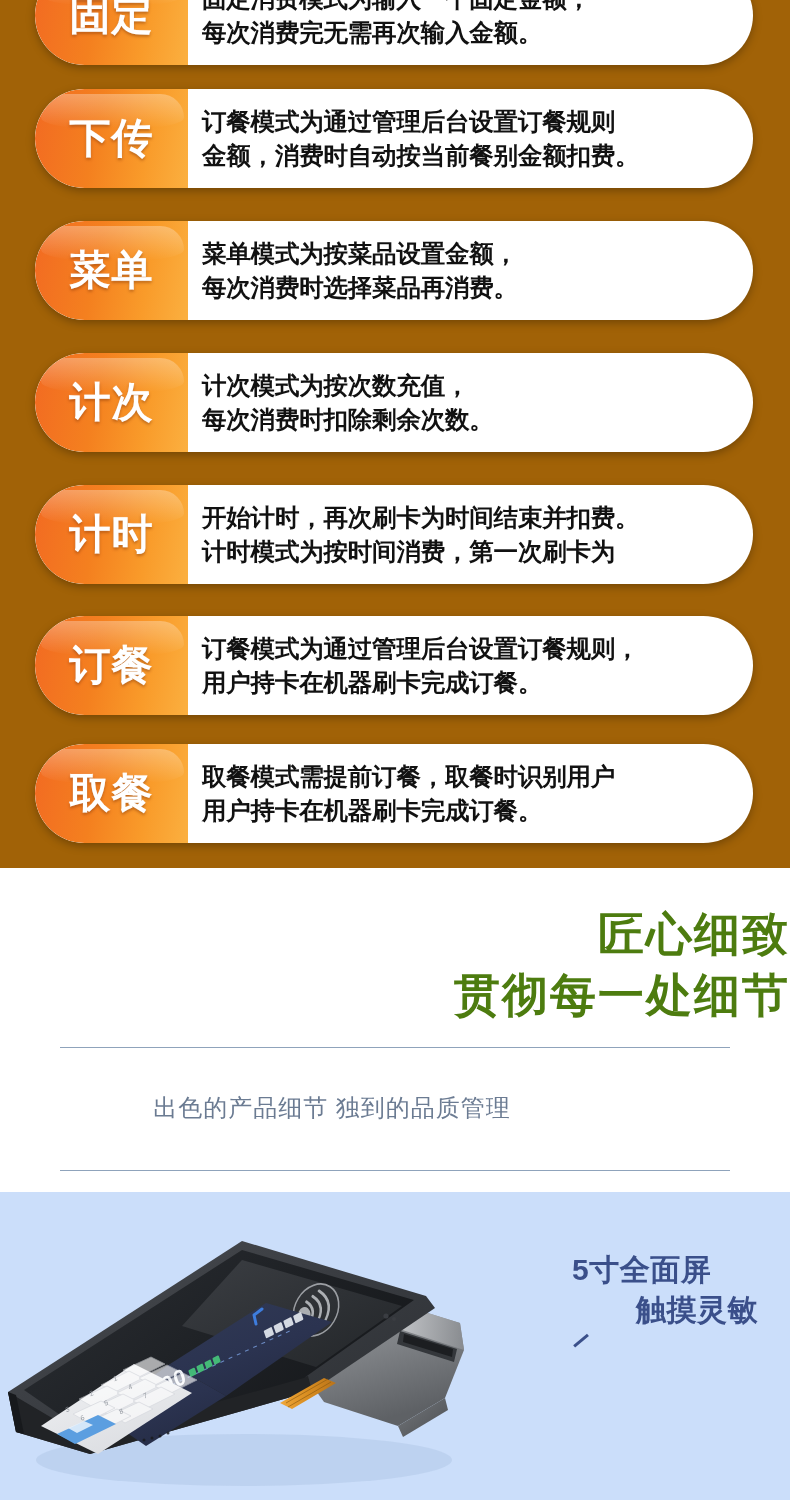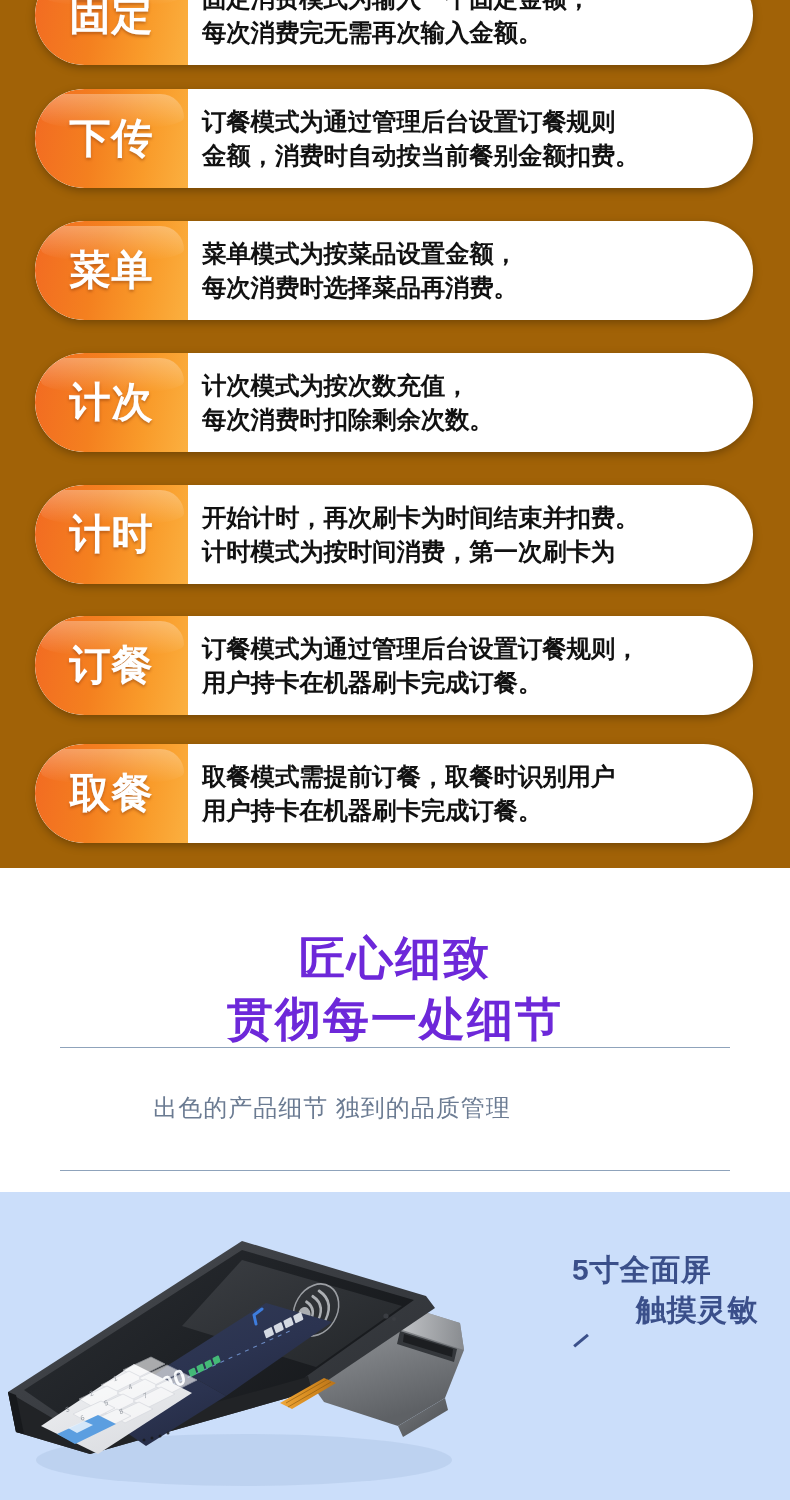--- a/index.html
+++ b/index.html
@@ -69,27 +69,27 @@
     letter-spacing:-0.2px;
   }
   .mode-desc .ln{ display:block; white-space:nowrap; }
 
   
   #craft-section{
     position:absolute; left:0; top:868px; width:790px; height:324px;
     background:#ffffff;
   }
   .craft-title{
-    text-align:center;
-    color:#6d28d9;
+    text-align:right;
+    color:#4d7c0f;
     font-weight:bold;
     font-size:46px;
     line-height:1.32;
     letter-spacing:2px;
-    padding-top:60px;
+    padding-top:36px;
   }
   .craft-title .l2{ display:block; }
   .craft-rule{
     position:absolute; left:60px; width:670px; height:1px;
     background:#8fa3bb;
   }
   #craft-rule-top{ top:179px; }
   #craft-rule-bottom{ top:302px; }
   .craft-sub{
     position:absolute; left:0; top:224px; width:664px;

